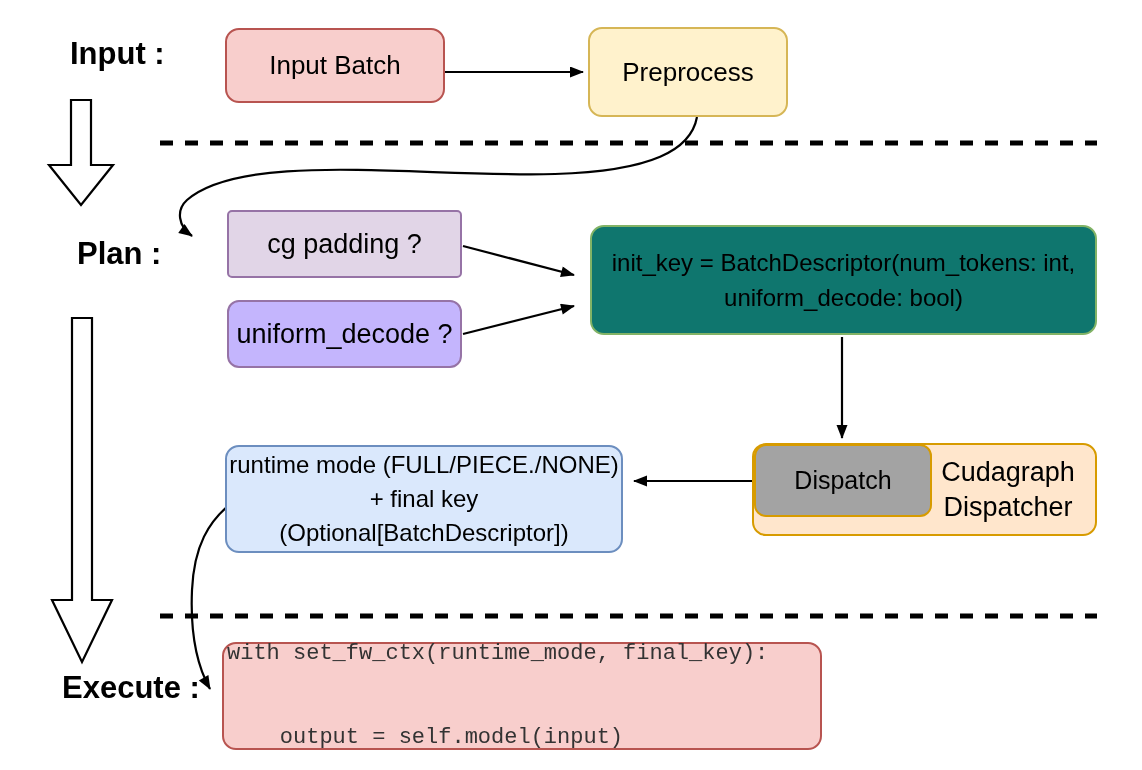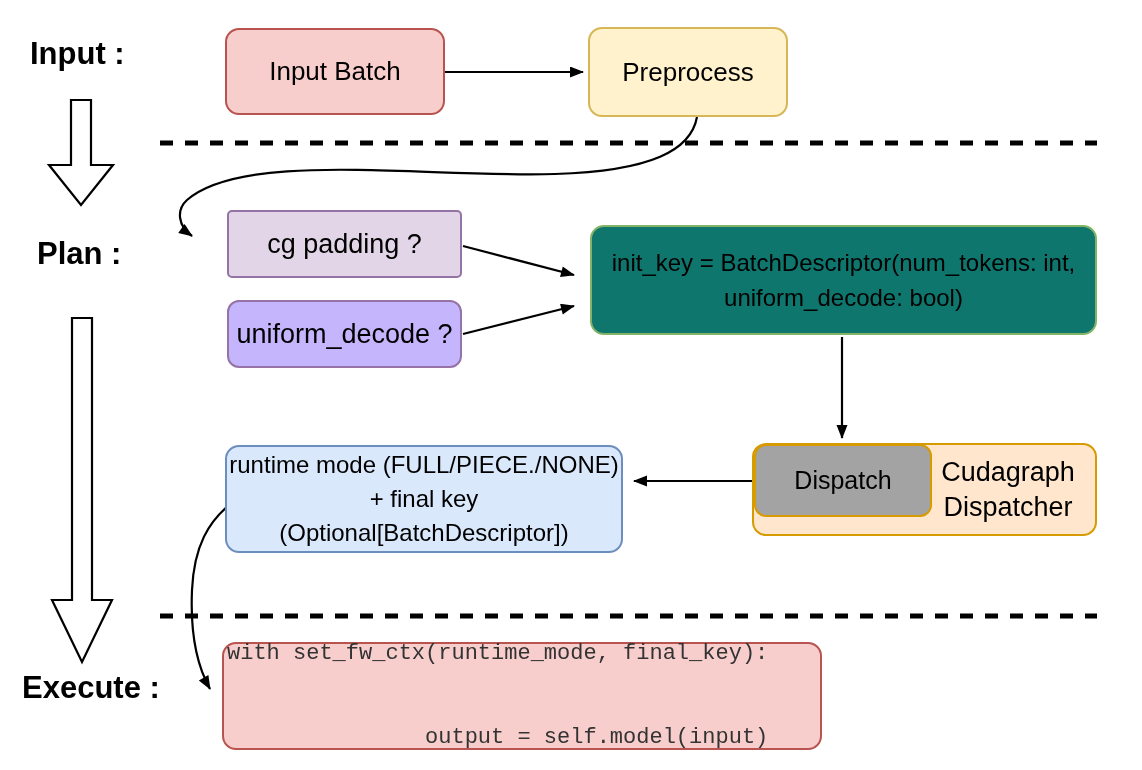--- a/index.html
+++ b/index.html
@@ -1,38 +1,38 @@
 <!DOCTYPE html>
 <html><head>
 <meta charset="utf-8">
 <style>
   html,body{margin:0;padding:0;background:#ffffff;}
   #canvas{
     position:relative;width:1142px;height:770px;background:#ffffff;overflow:hidden;
     font-family:"Liberation Sans",sans-serif;color:#000;
   }
   .layer{position:absolute;left:0;top:0;width:1142px;height:770px;pointer-events:none;}
-  .stage-label{position:absolute;font-weight:bold;font-size:31px;color:#000;white-space:nowrap;}
+  .stage-label{position:absolute;font-weight:bold;font-size:31px;color:#000;white-space:nowrap;margin-left:40px;}
   .node{
     position:absolute;box-sizing:border-box;border-radius:14px;
     display:flex;align-items:center;justify-content:center;text-align:center;
   }
   .node .txt{width:100%;}
-  .n-input-batch{left:225px;top:28px;width:220px;height:87px;background:#f8cecc;border:2px solid #b85450;font-size:26px;}
+  .n-input-batch{left:225px;top:28px;width:220px;height:75px;background:#f8cecc;border:2px solid #b85450;font-size:26px;}
   .n-preprocess{left:588px;top:27px;width:200px;height:90px;background:#fff2cc;border:2px solid #d6b656;font-size:26px;}
   .n-cg-padding{left:227px;top:210px;width:235px;height:68px;background:#e1d5e7;border:2px solid #9673a6;font-size:27px;border-radius:5px;}
   .n-uniform-decode{left:227px;top:300px;width:235px;height:68px;background:#c4b5fd;border:2px solid #9673a6;font-size:27px;border-radius:12px;}
   .n-init-key{left:590px;top:225px;width:507px;height:110px;background:#0f766e;border:2px solid #82b366;font-size:24px;line-height:35px;}
   .n-dispatcher{left:752px;top:443px;width:345px;height:93px;background:#ffe6cc;border:2px solid #d79b00;font-size:27px;justify-content:flex-end;}
   .n-dispatcher .txt{width:170px;line-height:35px;margin-right:2px;}
   .n-dispatch{left:754px;top:444px;width:178px;height:73px;background:#a3a3a3;border:2px solid #d79b00;font-size:25px;border-radius:12px;}
   .n-runtime{left:225px;top:445px;width:398px;height:108px;background:#dae8fc;border:2px solid #6c8ebf;font-size:24px;line-height:34px;}
   .n-code{left:222px;top:642px;width:600px;height:108px;background:#f8cecc;border:2.5px solid #b85450;
     font-family:"Liberation Mono",monospace;font-size:22px;line-height:28px;color:#333;
-    justify-content:flex-start;text-align:right;}
+    justify-content:flex-start;text-align:left;}
   .n-code .txt{white-space:pre;padding-left:3px;width:auto;}
   .ln{display:block;}
 </style>
 </head>
 <body>
 
 <div id="canvas">
 
   <svg class="layer" viewBox="0 0 1142 770">
     <defs>

